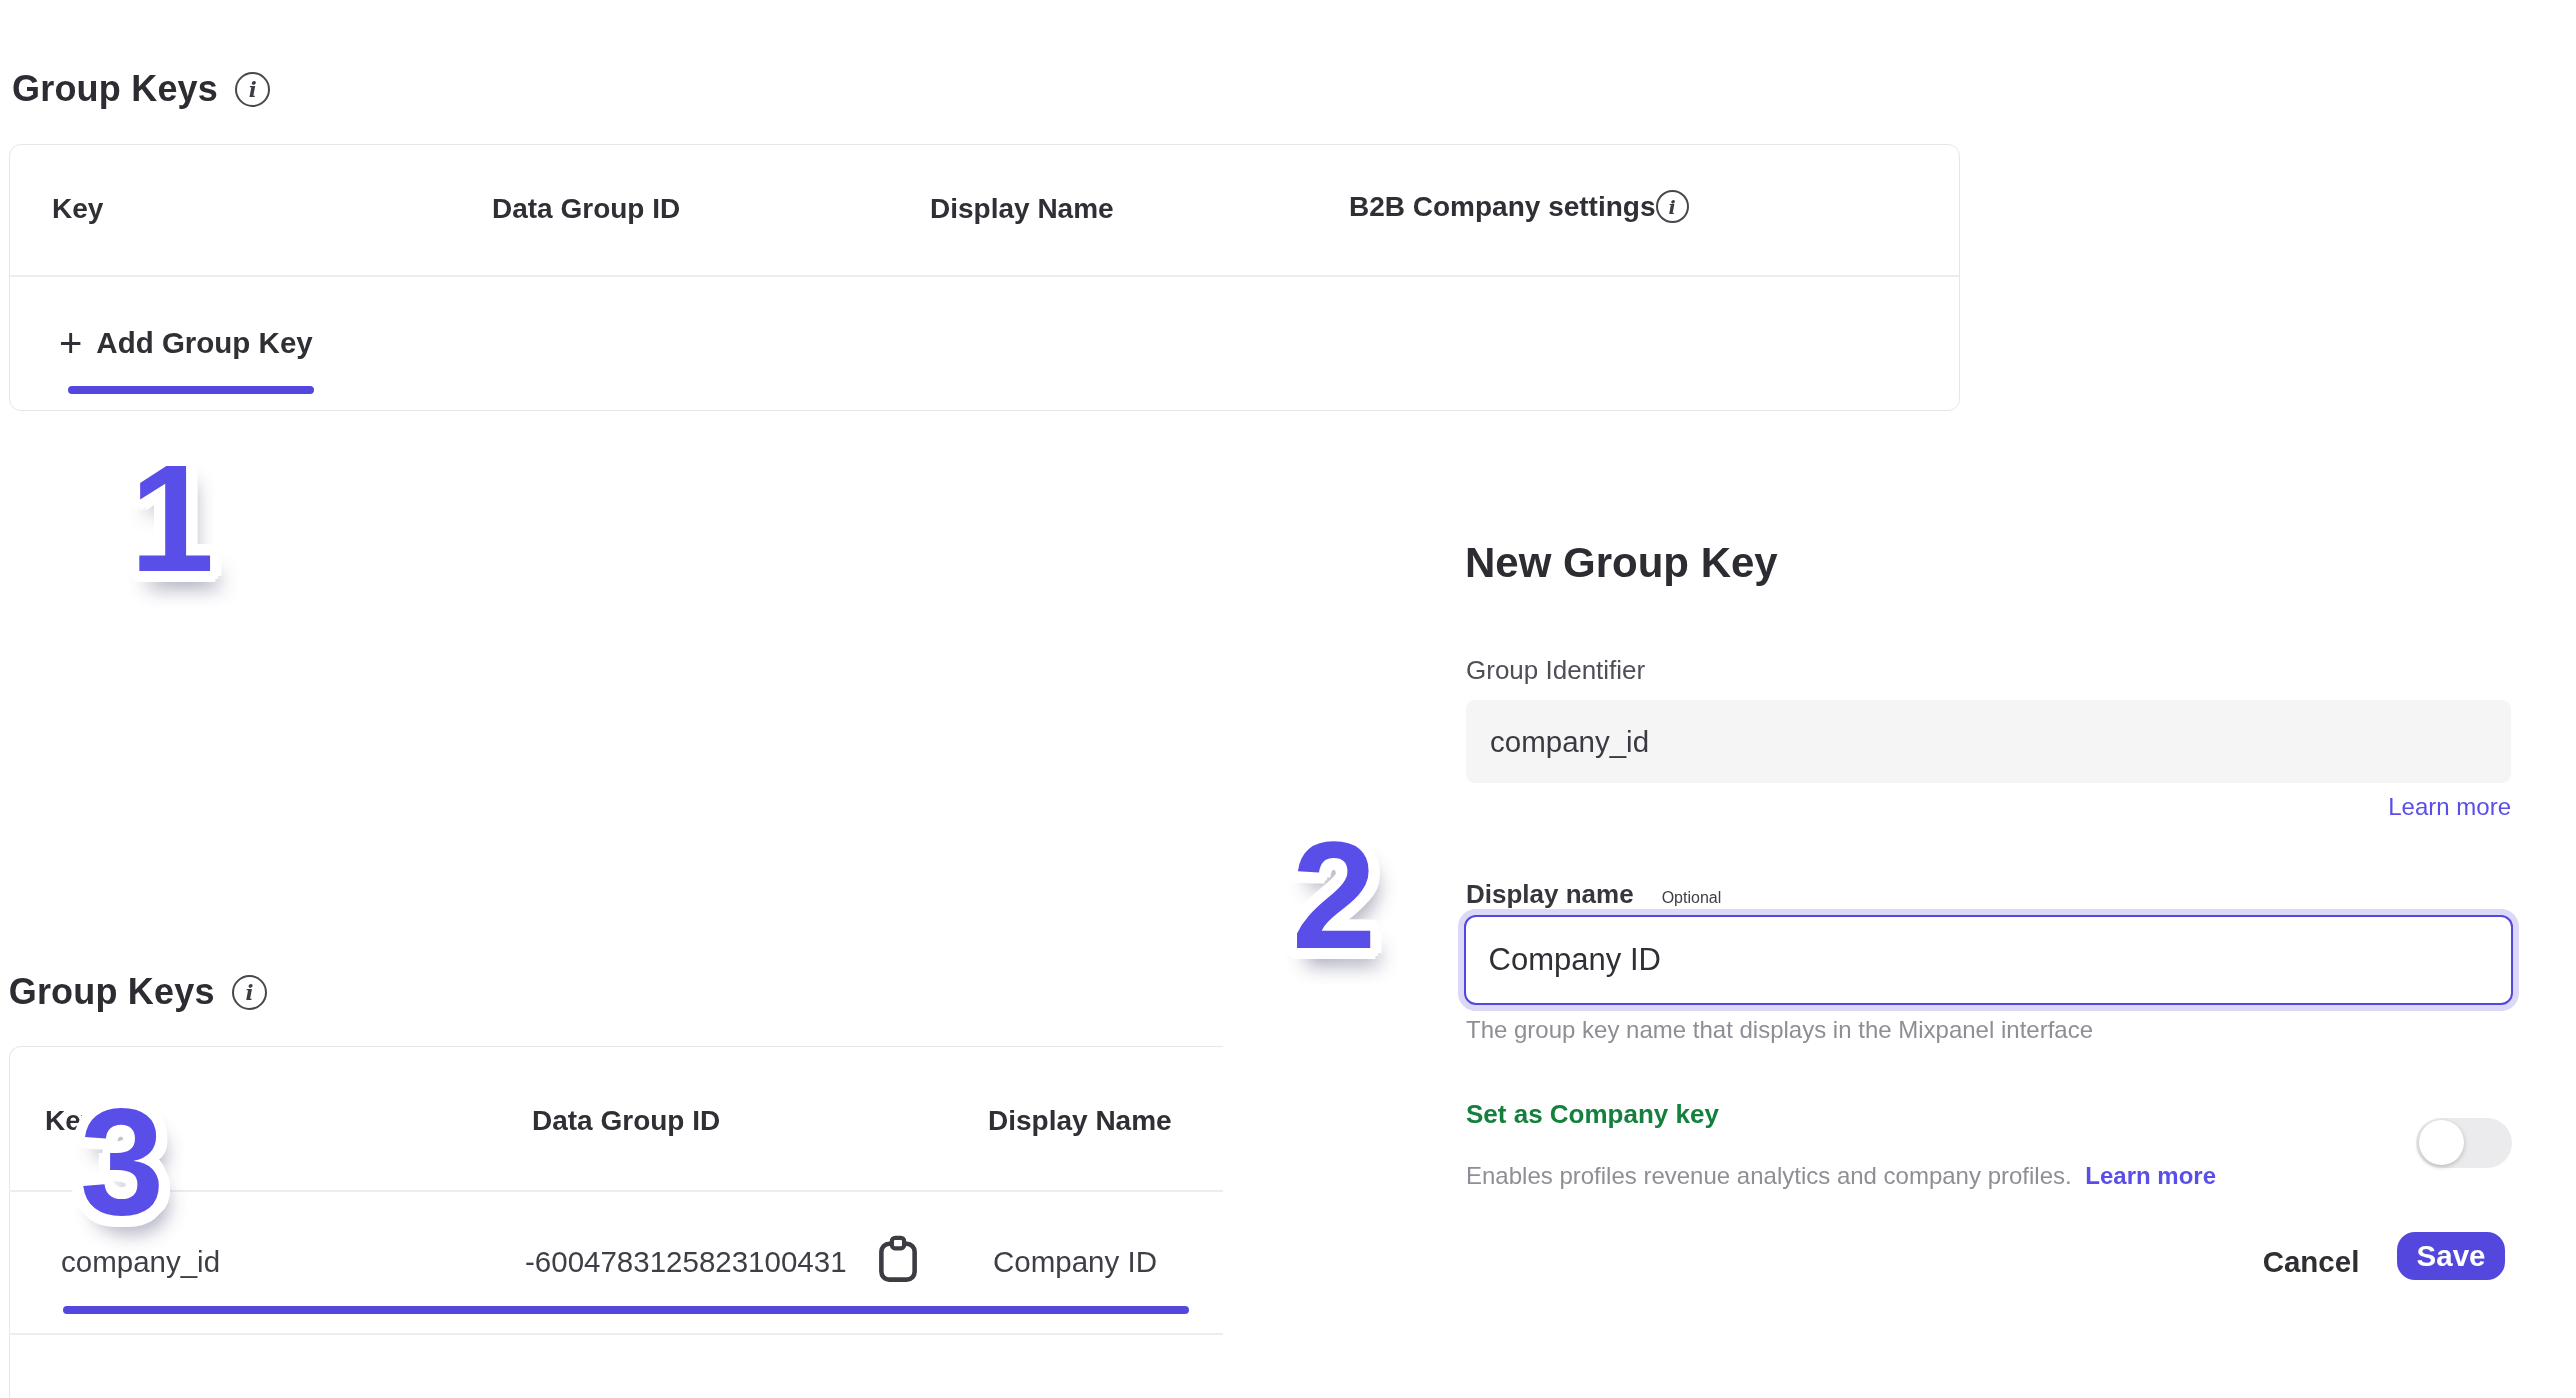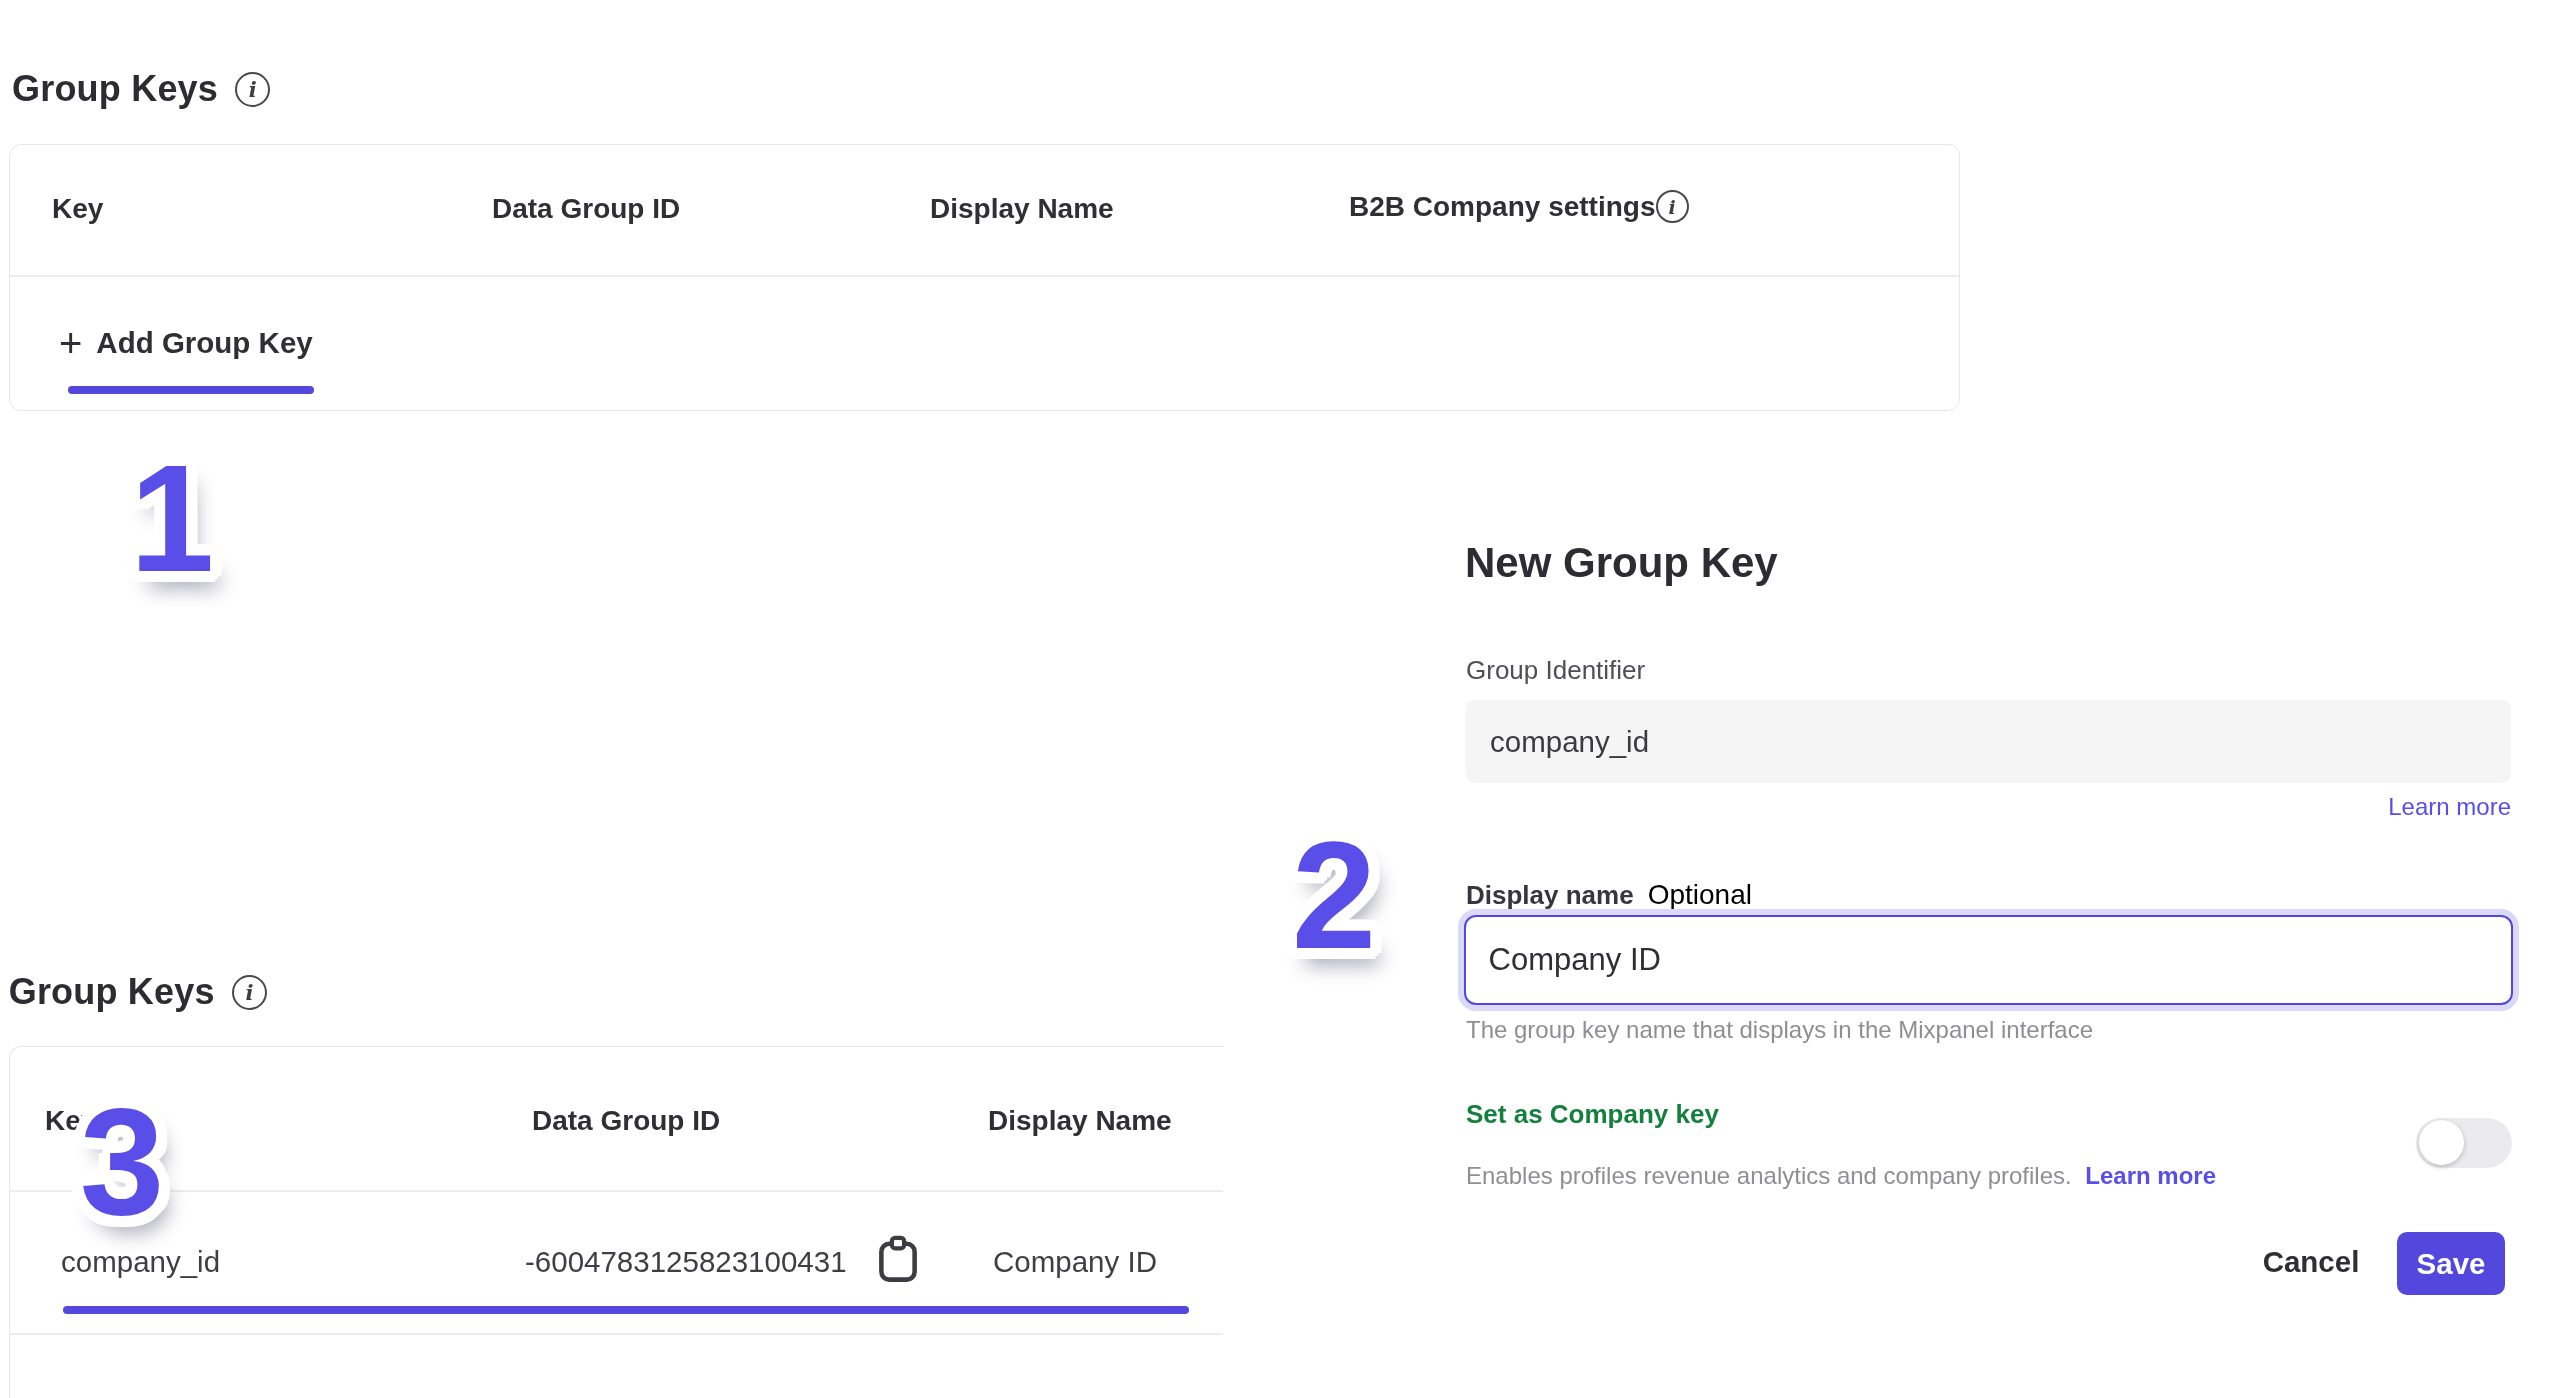--- a/index.html
+++ b/index.html
@@ -75,21 +75,21 @@
   }
   .badge1 { left:172px; top:442px; }
   .badge2 { left:1334px; top:819px; }
   .badge3 { left:122px; top:1085px; }
   
   .panel-title { position:absolute; left:1465px; top:539px; font-size:42px; font-weight:700; color:#2c2c32; }
   .field-label { position:absolute; left:1466px; font-size:26px; color:#4f4f57; }
   .lbl-gi { top:655px; }
   .lbl-dn { top:879px; display:flex; align-items:baseline; gap:14px; }
   .lbl-dn .main { font-weight:700; color:#36363c; }
-  .lbl-dn .opt { font-size:28px; color:#000000; }
+  .lbl-dn .opt { font-size:16px; color:#404040;margin-left:14px; }
   .lbl-ck { top:1099px; font-weight:700; color:#15803d; }
   .text-input {
     position:absolute; font-family:"Liberation Sans", sans-serif; color:#3a3a42;
     outline:none;
   }
   .input-gi {
     left:1466px; top:700px; width:1045px; height:83px;
     background:#f5f5f6; border:none; border-radius:8.7px;
     font-size:29.5px; padding:0 24px;
   }
@@ -115,22 +115,22 @@
     position:absolute; left:2.6px; top:1.7px; width:45px; height:45px; border-radius:50%;
     background:#fff; box-shadow:0 1.7px 5.2px rgba(0,0,0,0.22);
   }
   
   .cancel-btn {
     position:absolute; left:2259px; top:1245px; width:104px; text-align:center;
     font-size:29.5px; font-weight:600; color:#2e2e33; background:none; border:none; cursor:pointer;
     font-family:"Liberation Sans", sans-serif;
   }
   .save-btn {
-    position:absolute; left:2397px; top:1232px; width:108px; height:63px;
-    background:var(--accent); border:none; border-radius:10px; cursor:pointer;
+    position:absolute; left:2397px; top:1232px; width:108px; height:48px;
+    background:var(--accent); border:none; border-radius:18px; cursor:pointer;
     color:#fff; font-size:29.5px; font-weight:600; font-family:"Liberation Sans", sans-serif;
     display:flex; align-items:center; justify-content:center;
   }
 </style>
 </head>
 <body>
 
 <div class="page">
 
   <div class="section-title title-top">

